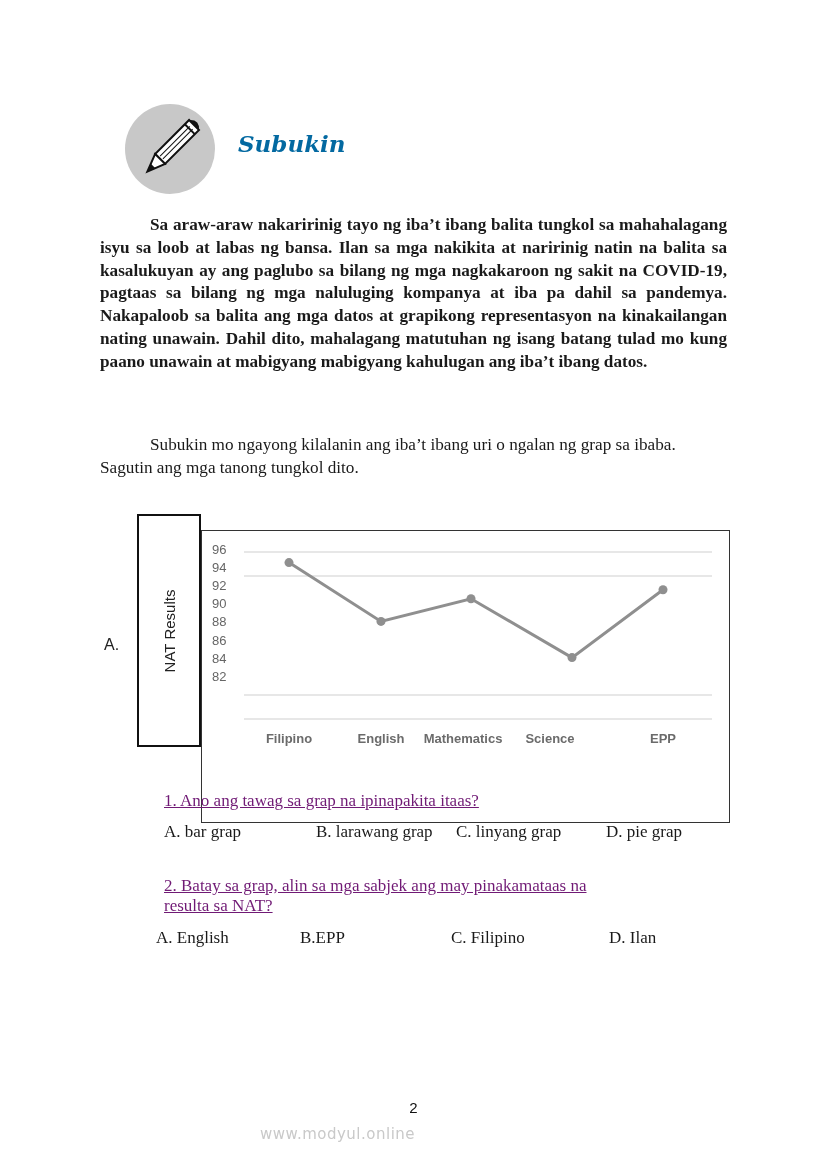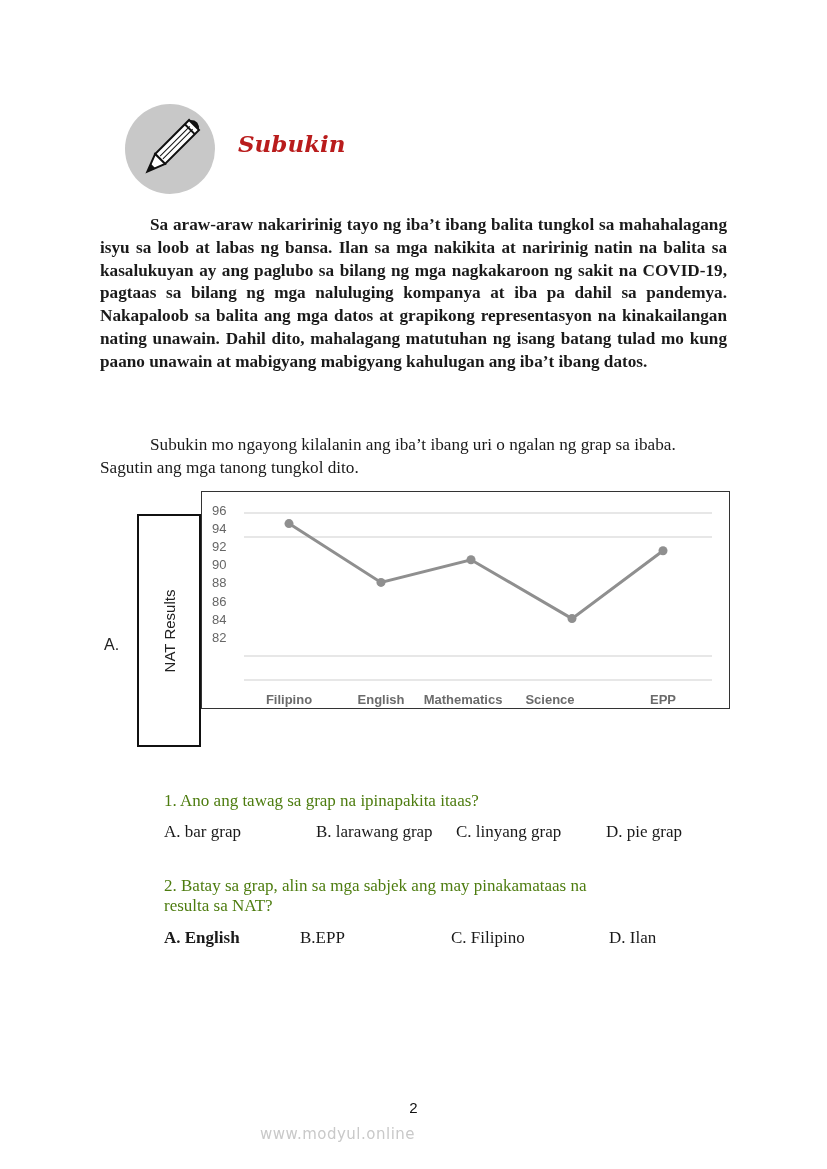--- a/index.html
+++ b/index.html
@@ -1,30 +1,30 @@
 <!DOCTYPE html>
 <html><head>
   <meta charset="utf-8">
   <style>
     html, body { margin: 0; padding: 0; background: #ffffff; }
     body { width: 827px; height: 1169px; position: relative; overflow: hidden; font-family: "DejaVu Serif", serif; color: #1a1a1a; }
     .abs { position: absolute; }
     .icon-circle { left: 125px; top: 104px; width: 90px; height: 90px; border-radius: 50%; background: #c8c8c8; }
     .icon-circle svg { position: absolute; left: 0; top: 0; }
-    .section-title { left: 238px; top: 130px; font-family: "DejaVu Serif", serif; font-weight: bold; font-style: italic; font-size: 23px; color: #b91c1c; }
+    .section-title { left: 238px; top: 130px; font-family: "DejaVu Serif", serif; font-weight: bold; font-style: italic; font-size: 23px; color: #0369a1; }
     .para { left: 100px; width: 627px; font-family: "Liberation Serif", serif; font-size: 17.2px; line-height: 22.8px; text-align: justify; color: #1a1a1a; }
     .para p { margin: 0; text-indent: 50px; }
     .para1 { top: 214px; font-weight: bold; }
     .para2 { top: 434px; width: 600px; text-align: left; }
     .chart-label-A { left: 104px; top: 636px; font-family: "Liberation Sans", sans-serif; font-size: 16px; color: #222; }
     .ylabel-box { left: 137px; top: 514px; width: 64px; height: 233px; border: 2px solid #111; box-sizing: border-box; }
     .ylabel-text { position: absolute; left: 50%; top: 50%; transform: translate(-50%, -50%) rotate(-90deg); white-space: nowrap; font-family: "Liberation Sans", sans-serif; font-size: 15px; color: #222; }
-    .chart-box { left: 201px; top: 491px; width: 529px; height: 218px; border: 1.5px solid #333; box-sizing: border-box; background: #fff; }
+    .chart-box { left: 201px; top: 530px; width: 529px; height: 293px; border: 1.5px solid #333; box-sizing: border-box; background: #fff; }
     .chart-box svg { position: absolute; left: 0; top: 0; }
-    .question { left: 164px; font-family: "Liberation Serif", serif; font-size: 17px; line-height: 20px; color: #4d7c0f; }
+    .question { left: 164px; font-family: "Liberation Serif", serif; font-size: 17px; line-height: 20px; color: #701a75; text-decoration: underline; }
     .choice { font-family: "Liberation Serif", serif; font-size: 17px; color: #1a1a1a; position: absolute; }
     .page-num { left: 0; width: 827px; top: 1099px; text-align: center; font-family: "Liberation Sans", sans-serif; font-size: 15px; color: #111; }
     .watermark { left: 0; width: 675px; top: 1125px; text-align: center; font-family: "DejaVu Sans", sans-serif; font-size: 15px; color: #c9c9c9; letter-spacing: 0.5px; }
   </style>
 </head>
 <body>
 
 <div class="abs icon-circle">
   <svg width="90" height="90" viewBox="0 0 90 90">
     <g transform="translate(45,45) rotate(45)">
@@ -83,20 +83,20 @@
 <div class="abs" style="left:0; top:822px; width:710px; height:22px;">
   <span class="choice" style="left:164px;">A.  bar grap</span>
   <span class="choice" style="left:316px;">B. larawang grap</span>
   <span class="choice" style="left:456px;">C. linyang grap</span>
   <span class="choice" style="left:606px;">D. pie grap</span>
 </div>
 
 <div class="abs question" style="top:876px;">2. Batay sa grap, alin sa mga sabjek ang may pinakamataas na</div>
 <div class="abs question" style="top:896px;">resulta sa NAT?</div>
 <div class="abs" style="left:0; top:928px; width:827px; height:22px;">
-  <span class="choice" style="left:164px;font-weight:bold;">A. English</span>
+  <span class="choice" style="left:156px;">A. English</span>
   <span class="choice" style="left:300px;">B.EPP</span>
   <span class="choice" style="left:451px;">C. Filipino</span>
   <span class="choice" style="left:609px;">D. Ilan</span>
 </div>
 
 <div class="abs page-num">2</div>
 <div class="abs watermark">www.modyul.online</div>
 
 </body></html>

